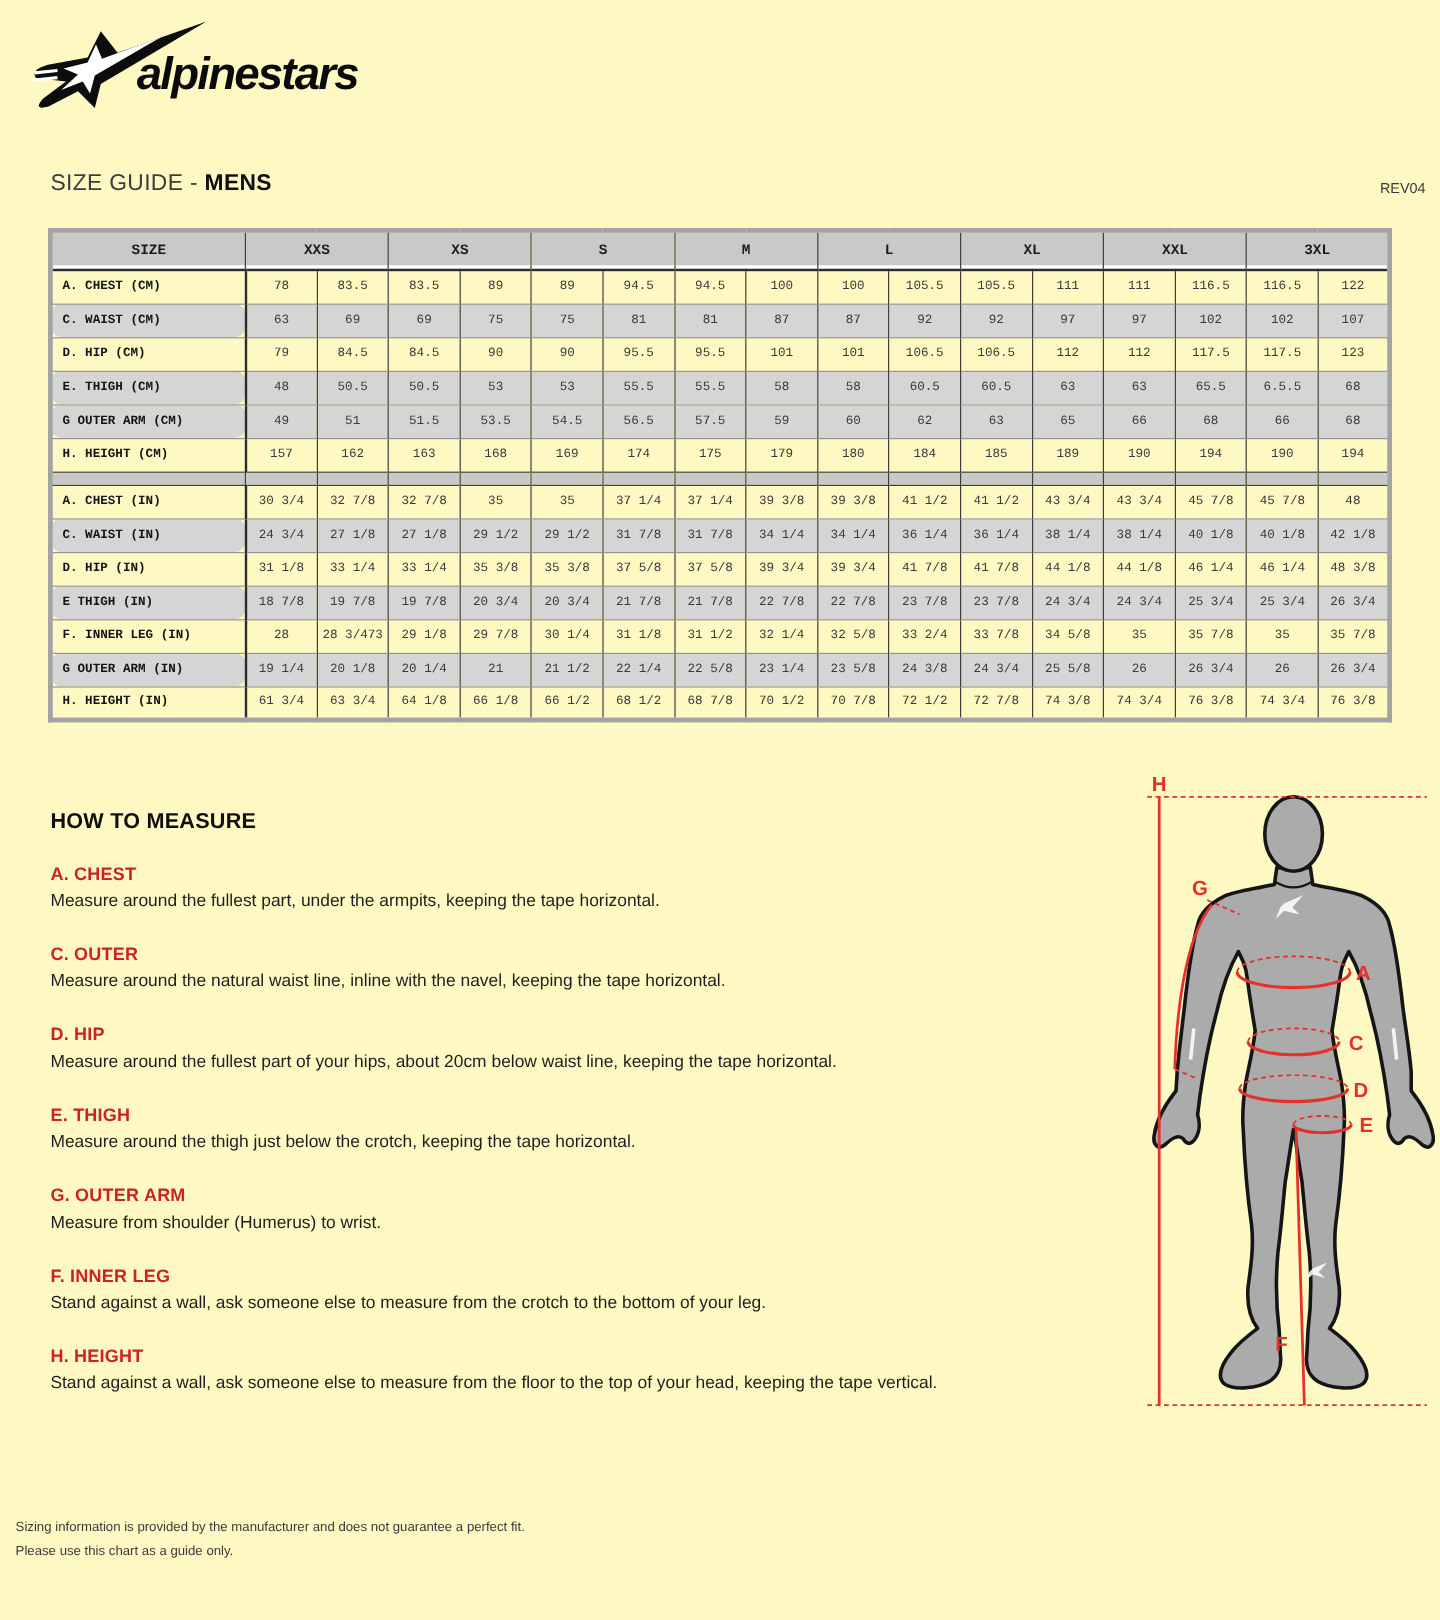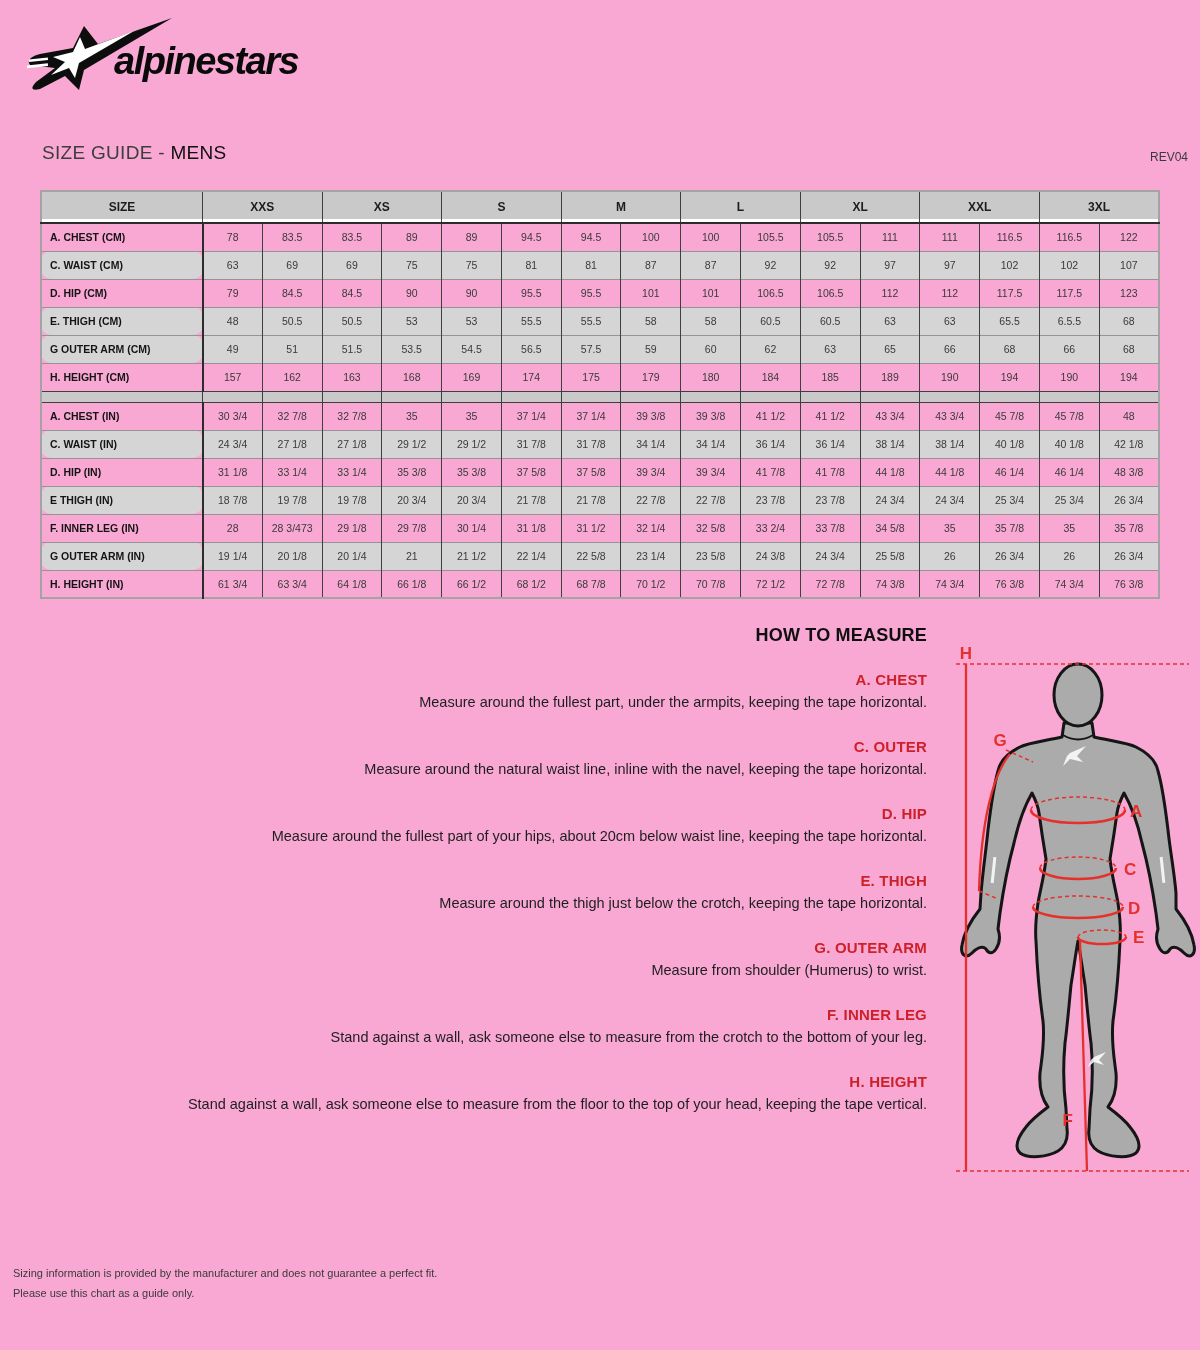--- a/index.html
+++ b/index.html
@@ -1,46 +1,46 @@
 <!DOCTYPE html>
 <html style="--red: #cd2129; --fig-red: #e5302c; --hdr-gray: #c9c9c9; --stripe-gray: #d5d5d5; --sil-gray: #ababab;"><head>
 <meta charset="utf-8">
 <style>
   html,body{margin:0;padding:0;background:#fff;}
-  .page{position:relative;width:1200px;height:1350px;background:#f9a8d4;overflow:hidden;
+  .page{position:relative;width:1200px;height:1350px;background:#fef9c3;overflow:hidden;
         font-family:"Liberation Sans",sans-serif;color:#111;}
 
   
   .logo{position:absolute;left:22px;top:6px;}
 
   
   .title-row{position:absolute;left:42px;top:142px;width:1146px;display:flex;
              justify-content:space-between;align-items:flex-end;}
   .title{font-size:19px;color:#3d3d3d;letter-spacing:.3px;}
-  .title .b{font-weight:normal;color:#0f0f0f;}
+  .title .b{font-weight:bold;color:#0f0f0f;}
   .rev{font-size:12px;color:#3a3a3a;}
 
   
   .size-table{position:absolute;left:40px;top:190px;width:1120px;border-collapse:collapse;
-              table-layout:fixed;border:2px solid #a3a3a3;}
+              table-layout:fixed;border:4px solid #a3a3a3;font-family:Liberation Mono, monospace;}
   .size-table th,.size-table td{border-left:1px solid #3f3f3f;overflow:hidden;white-space:nowrap;}
   .size-table thead th{height:28px;background:var(--hdr-gray,#c9c9c9);font-weight:bold;
               font-size:12px;color:#1c1c1c;border-bottom:2px solid #2c2c2c;
               box-shadow:inset 0 -3px 0 #fff;}
   .size-table thead th.corner{width:158px;}
   .size-table tbody tr{height:28px;border-top:1px solid #949494;}
   .size-table tbody tr.stripe{background:var(--stripe-gray,#d5d5d5);}
   .size-table tbody tr.sep{height:11px;background:var(--hdr-gray,#c9c9c9);
               border-top:1px solid #3f3f3f;border-bottom:1px solid #3f3f3f;}
   .size-table tbody th.lbl{text-align:left;padding-left:8px;font-size:10.5px;color:#141414;
               border-right:2px solid #2c2c2c;border-radius:10px;}
   .size-table tbody td{text-align:center;color:#3a3a3a;font-size:10.5px;}
 
   
-  .htm{position:absolute;left:42px;top:625px;width:885px;text-align:right;}
+  .htm{position:absolute;left:42px;top:674px;width:885px;}
   .htm h2{margin:0;font-size:18px;line-height:20px;color:#0f0f0f;letter-spacing:.2px;}
   .sections{margin-top:26px;}
   .msection{height:67px;}
   .msection h3{margin:0;font-size:15px;line-height:18px;color:var(--red,#cd2129);letter-spacing:.2px;}
   .msection p{margin:4px 0 0 0;font-size:14.5px;line-height:19px;color:#1e1e1e;}
 
   
   .figure{position:absolute;left:936px;top:645px;width:260px;height:540px;}
   .suit{fill:var(--sil-gray,#ababab);stroke:#151515;stroke-width:3;stroke-linejoin:round;}
   .suit-thin{fill:none;stroke:#151515;stroke-width:2;}

